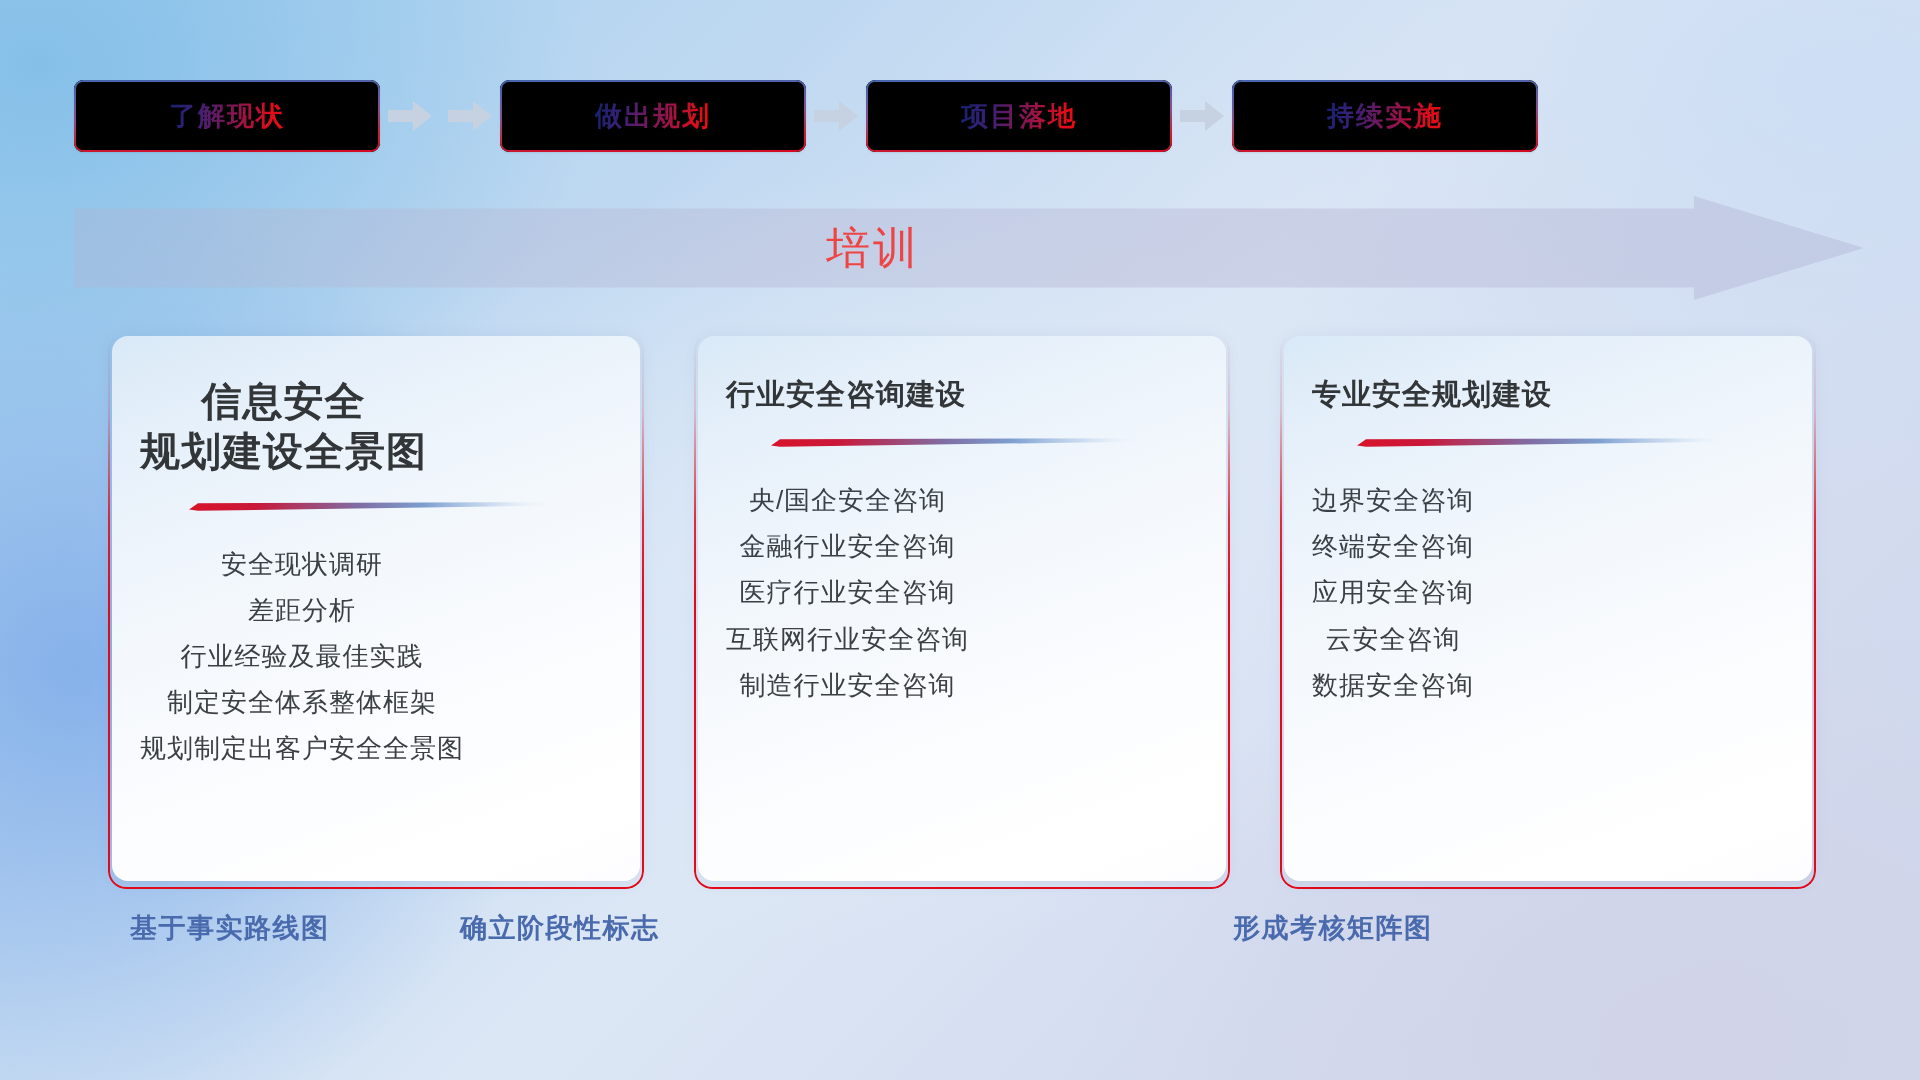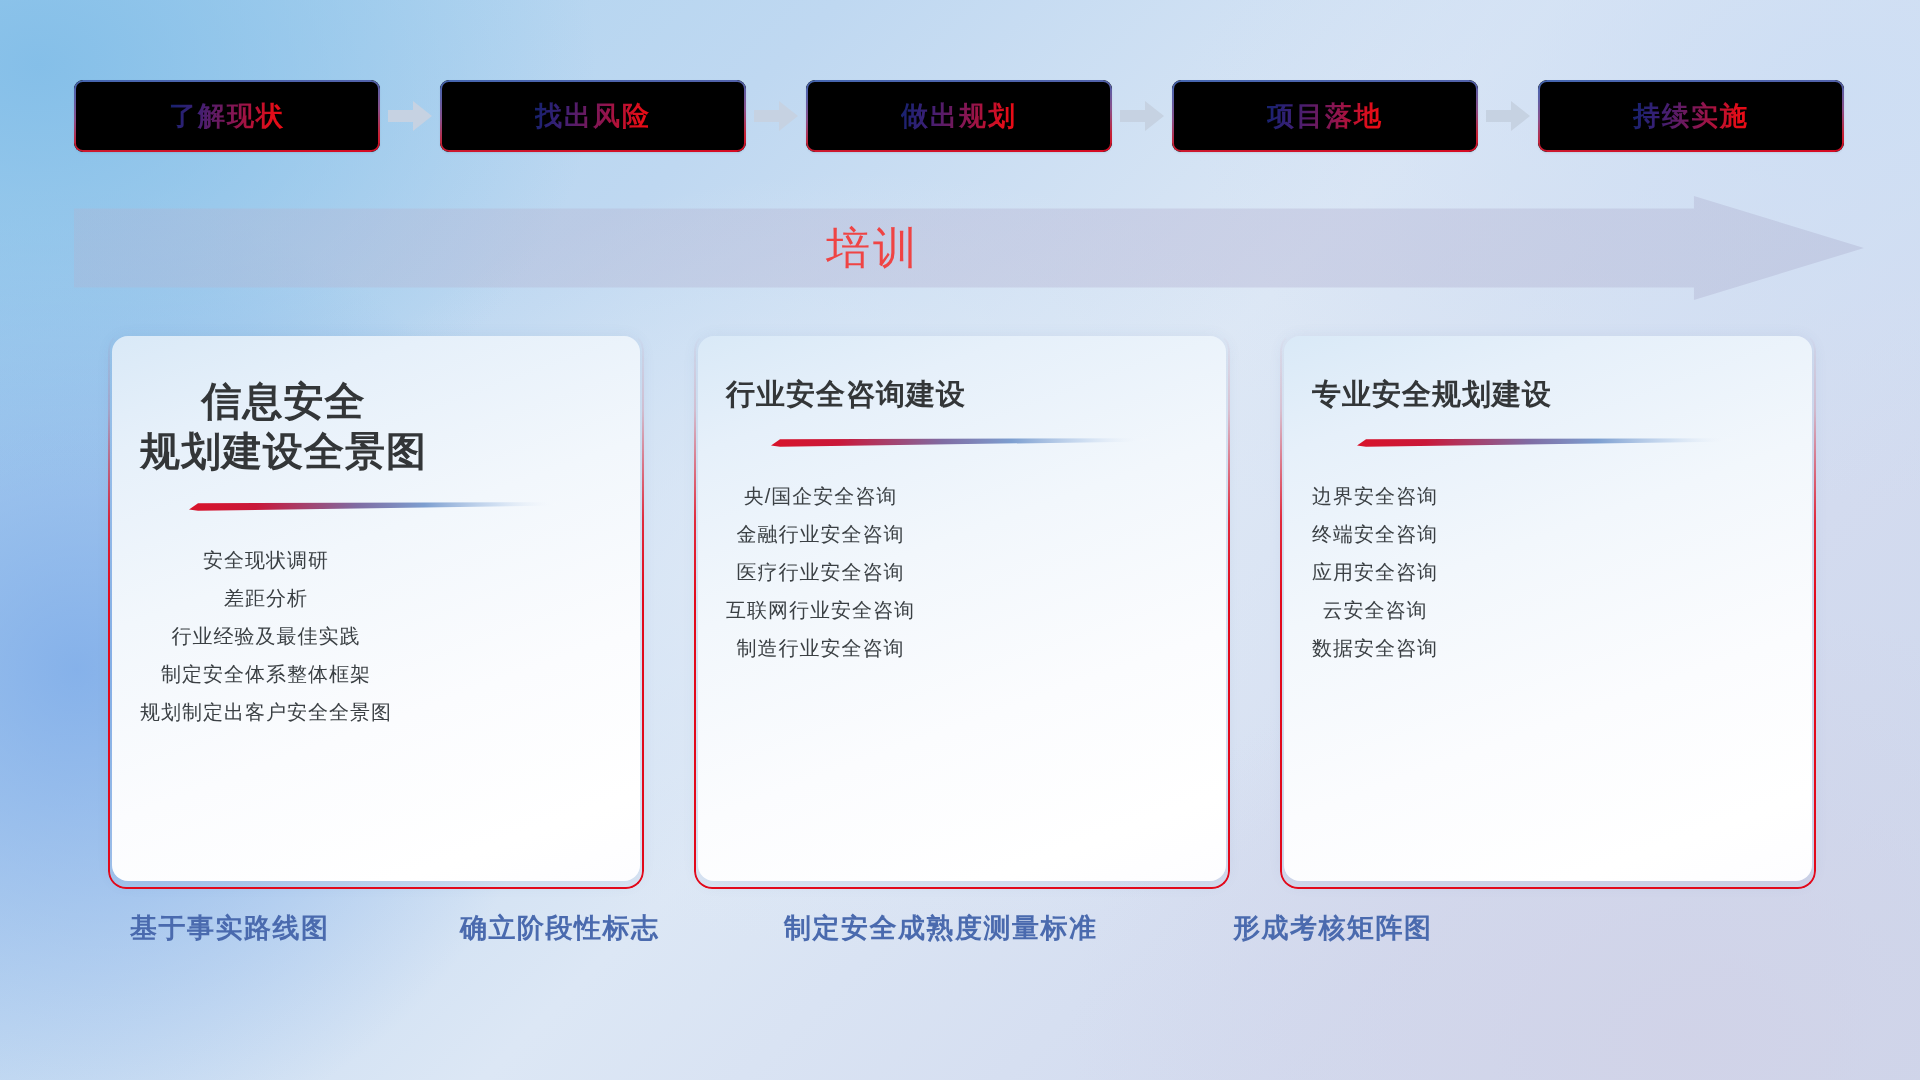--- a/index.html
+++ b/index.html
@@ -191,21 +191,21 @@
   .card-divider svg { display: block; }
 
   .card-list {
     margin-top: 28px;
     display: flex;
     flex-direction: column;
     align-items: center;
     gap: 11px;
   }
   .card-list-item {
-    font-size: 20px;
+    font-size: 26px;
     color: #3b4044;
     letter-spacing: 1px;
     line-height: 1.35;
     white-space: nowrap;
   }
 
   
   .card--1 .card-title { font-size: 40px; }
   .card--1 .card-divider { width: 374px; }
 
@@ -238,23 +238,20 @@
 
   <div class="step-box">
     <span class="step-label">了解现状</span>
   </div>
   <div class="step-arrow">
     <svg width="44" height="30" viewBox="0 0 44 30" aria-hidden="true">
       <path d="M0 9 H25 V0 L44 15 L25 30 V21 H0 Z" fill="#c6d2e2"></path>
     </svg>
   </div>
 
-  <div class="step-box">
-    <span class="step-label">找出风险</span>
-  </div>
   <div class="step-arrow">
     <svg width="44" height="30" viewBox="0 0 44 30" aria-hidden="true">
       <path d="M0 9 H25 V0 L44 15 L25 30 V21 H0 Z" fill="#c6d2e2"></path>
     </svg>
   </div>
 
   <div class="step-box">
     <span class="step-label">做出规划</span>
   </div>
   <div class="step-arrow">
@@ -368,15 +365,14 @@
         <div class="card-list-item">数据安全咨询</div>
       </div>
     </div>
   </div>
 
 </div>
 
 <div class="footers">
   <div class="footer-label f0">基于事实路线图</div>
   <div class="footer-label f1">确立阶段性标志</div>
-  <div class="footer-label f2">制定安全成熟度测量标准</div>
   <div class="footer-label f3">形成考核矩阵图</div>
 </div>
 
 </body></html>

